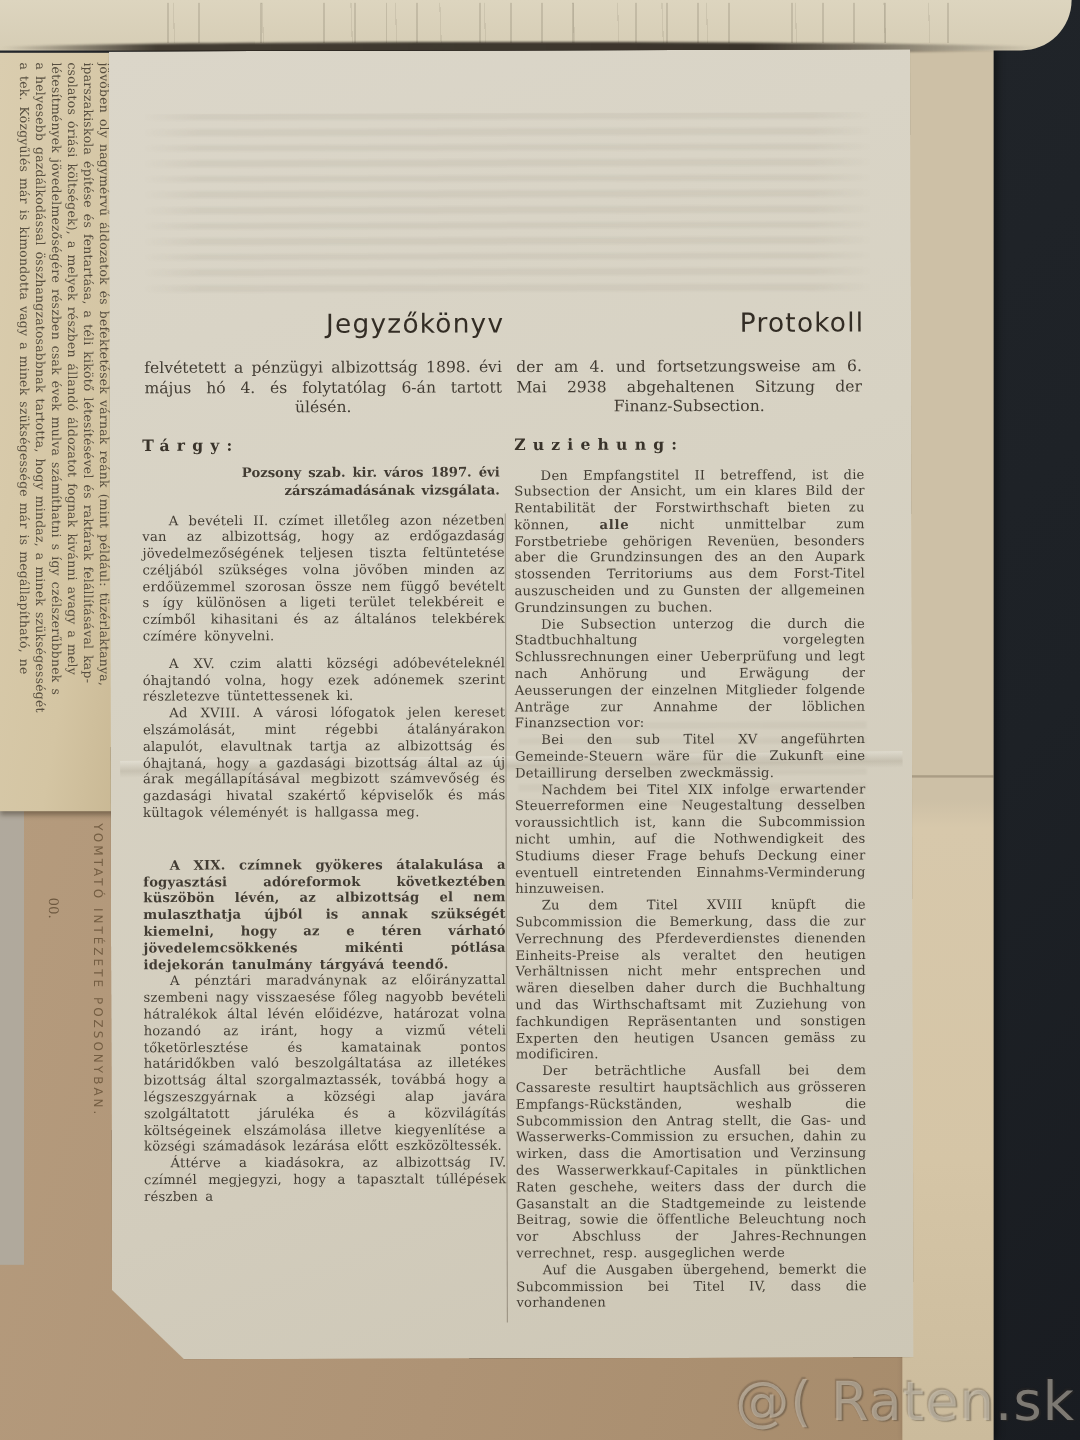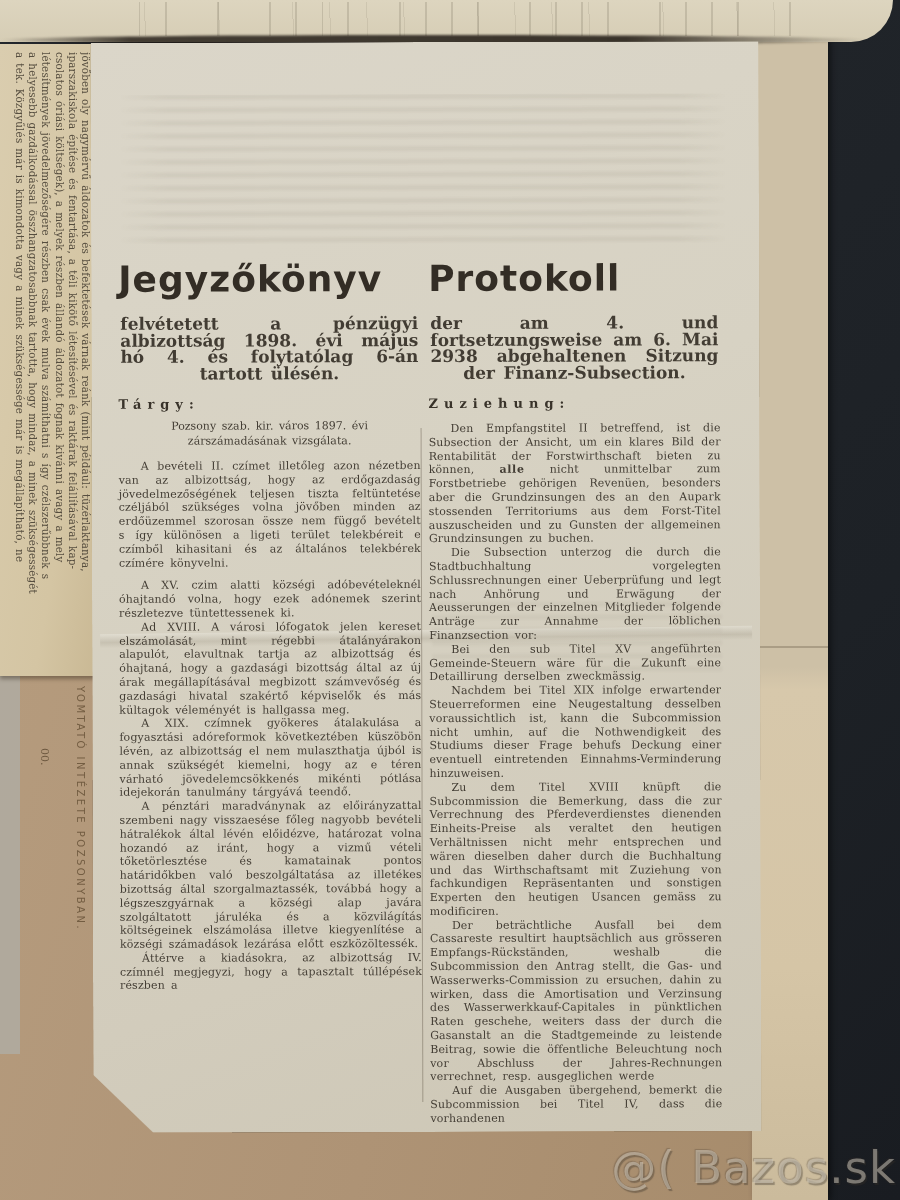--- a/index.html
+++ b/index.html
@@ -104,30 +104,30 @@
   .ghost-b { left:340px; top:560px; width:290px; height:70px; opacity:.35; }
 
   .divider { left:329px; top:386px; width:1px; height:674px; background:rgba(70,58,44,.35); }
 
   
   .col { position:absolute; top:216px; }
   .col-left  { left:27px;  width:302px; }
   .col-right { left:337px; width:292px; }
   .doc-title {
     font-family:"DejaVu Sans","Liberation Sans",sans-serif;
-    font-weight:bold; font-size:36px; letter-spacing:1px; text-align:left;
+    font-weight:normal; font-size:22px; letter-spacing:1px; text-align:right;
     color:#332d25; margin:0 0 16px 0;
   }
-  .doc-sub { font-size:17px; line-height:16.5px; text-align:justify; text-align-last:center;
-    word-spacing:2.5px; margin:0 2px;font-weight:bold; }
+  .doc-sub { font-size:13px; line-height:16.5px; text-align:justify; text-align-last:center;
+    word-spacing:2.5px; margin:0 2px; }
   .doc-label {
     font-weight:bold; font-size:13px; letter-spacing:6px; text-align:left;
     margin:15px 0 7px 0; color:#39332a;
   }
-  .doc-subject { font-size:11px; line-height:15px; text-align:center; word-spacing:2px; margin:0 4px; }
+  .doc-subject { font-size:11px; line-height:15px; text-align:right; word-spacing:2px; margin:0 4px;font-weight:bold; }
   .paras { margin-top:11px; }
   .paras p {
     margin:0; font-size:11px; line-height:13.8px; text-align:justify;
     text-indent:22px; word-spacing:2.4px; letter-spacing:.15px;
   }
   .paras p b { font-weight:bold; letter-spacing:.6px; }
 
   
   .watermark {
     right:4px; bottom:6px;
@@ -182,21 +182,21 @@
 
     <div class="col col-left">
       <div class="doc-title">Jegyzőkönyv</div>
       <div class="doc-sub">felvétetett a pénzügyi albizottság 1898. évi május hó 4. és folytatólag 6-án tartott ülésén.</div>
       <div class="doc-label">Tárgy:</div>
       <div class="doc-subject">Pozsony szab. kir. város 1897. évi zárszámadásának vizsgálata.</div>
       <div class="paras">
           <p>A bevételi II. czímet illetőleg azon nézetben van az albizottság, hogy az erdőgazdaság jövedelmezőségének teljesen tiszta feltüntetése czéljából szükséges volna jövőben minden az erdőüzemmel szorosan össze nem függő bevételt s így különösen a ligeti terület telekbéreit e czímből kihasitani és az általános telekbérek czímére könyvelni.</p>
           <p style="margin-top: 9px;">A XV. czim alatti községi adóbevételeknél óhajtandó volna, hogy ezek adónemek szerint részletezve tüntettessenek ki.</p>
           <p>Ad XVIII. A városi lófogatok jelen kereset elszámolását, mint régebbi átalányárakon alapulót, elavultnak tartja az albizottság és óhajtaná, hogy a gazdasági bizottság által az új árak megállapításával megbizott számvevőség és gazdasági hivatal szakértő képviselők és más kültagok véleményét is hallgassa meg.</p>
-          <p style="">A XIX. czímnek gyökeres átalakulása a fogyasztási adóreformok következtében küszöbön lévén, az albizottság el nem mulaszthatja újból is annak szükségét kiemelni, hogy az e téren várható jövedelemcsökkenés mikénti pótlása idejekorán tanulmány tárgyává teendő.</p>
+          <p style="margin-top: 30px; font-weight: bold;">A XIX. czímnek gyökeres átalakulása a fogyasztási adóreformok következtében küszöbön lévén, az albizottság el nem mulaszthatja újból is annak szükségét kiemelni, hogy az e téren várható jövedelemcsökkenés mikénti pótlása idejekorán tanulmány tárgyává teendő.</p>
           <p>A pénztári maradványnak az előirányzattal szembeni nagy visszaesése főleg nagyobb bevételi hátralékok által lévén előidézve, határozat volna hozandó az iránt, hogy a vizmű vételi tőketörlesztése és kamatainak pontos határidőkben való beszolgáltatása az illetékes bizottság által szorgalmaztassék, továbbá hogy a légszeszgyárnak a községi alap javára szolgáltatott járuléka és a közvilágítás költségeinek elszámolása illetve kiegyenlítése a községi számadások lezárása előtt eszközöltessék.</p>
           <p>Áttérve a kiadásokra, az albizottság IV. czímnél megjegyzi, hogy a tapasztalt túllépések részben a</p>
         </div>
     </div>
 
     <div class="col col-right">
       <div class="doc-title">Protokoll</div>
       <div class="doc-sub">der am 4. und fortsetzungsweise am 6. Mai 2938 abgehaltenen Sitzung der Finanz-Subsection.</div>
       <div class="doc-label">Zuziehung:</div>
       <div class="paras">
@@ -204,14 +204,14 @@
           <p>Die Subsection unterzog die durch die Stadtbuchhaltung vorgelegten Schlussrechnungen einer Ueberprüfung und legt nach Anhörung und Erwägung der Aeusserungen der einzelnen Mitglieder folgende Anträge zur Annahme der löblichen Finanzsection vor:</p>
           <p>Bei den sub Titel XV angeführten Gemeinde-Steuern wäre für die Zukunft eine Detaillirung derselben zweckmässig.</p>
           <p>Nachdem bei Titel XIX infolge erwartender Steuerreformen eine Neugestaltung desselben voraussichtlich ist, kann die Subcommission nicht umhin, auf die Nothwendigkeit des Studiums dieser Frage behufs Deckung einer eventuell eintretenden Einnahms-Verminderung hinzuweisen.</p>
           <p>Zu dem Titel XVIII knüpft die Subcommission die Bemerkung, dass die zur Verrechnung des Pferdeverdienstes dienenden Einheits-Preise als veraltet den heutigen Verhältnissen nicht mehr entsprechen und wären dieselben daher durch die Buchhaltung und das Wirthschaftsamt mit Zuziehung von fachkundigen Repräsentanten und sonstigen Experten den heutigen Usancen gemäss zu modificiren.</p>
           <p>Der beträchtliche Ausfall bei dem Cassareste resultirt hauptsächlich aus grösseren Empfangs-Rückständen, weshalb die Subcommission den Antrag stellt, die Gas- und Wasserwerks-Commission zu ersuchen, dahin zu wirken, dass die Amortisation und Verzinsung des Wasserwerkkauf-Capitales in pünktlichen Raten geschehe, weiters dass der durch die Gasanstalt an die Stadtgemeinde zu leistende Beitrag, sowie die öffentliche Beleuchtung noch vor Abschluss der Jahres-Rechnungen verrechnet, resp. ausgeglichen werde</p>
           <p>Auf die Ausgaben übergehend, bemerkt die Subcommission bei Titel IV, dass die vorhandenen</p>
         </div>
     </div>
   </div>
 
-  <div class="abs watermark">@( Bazos.sk</div>
+  <div class="abs watermark">@( Raten.sk</div>
 </div>
 
 </body></html>

